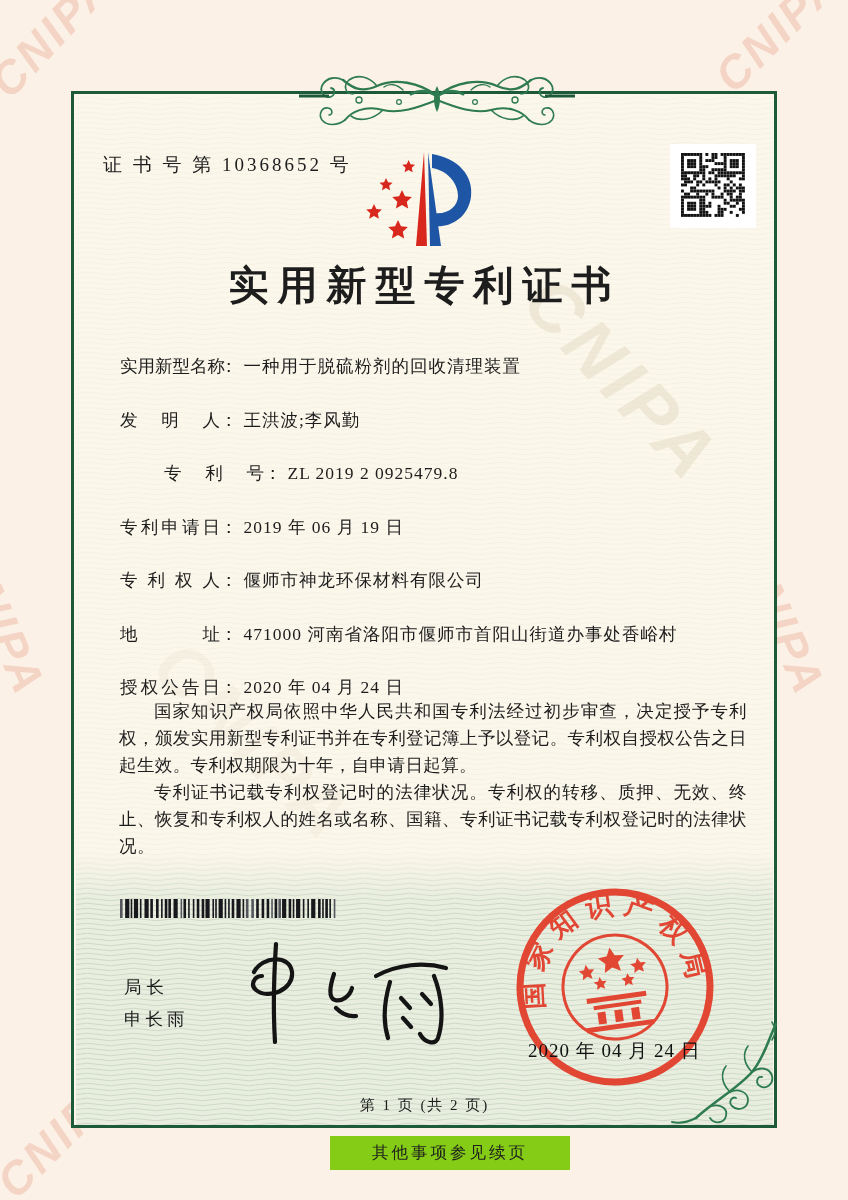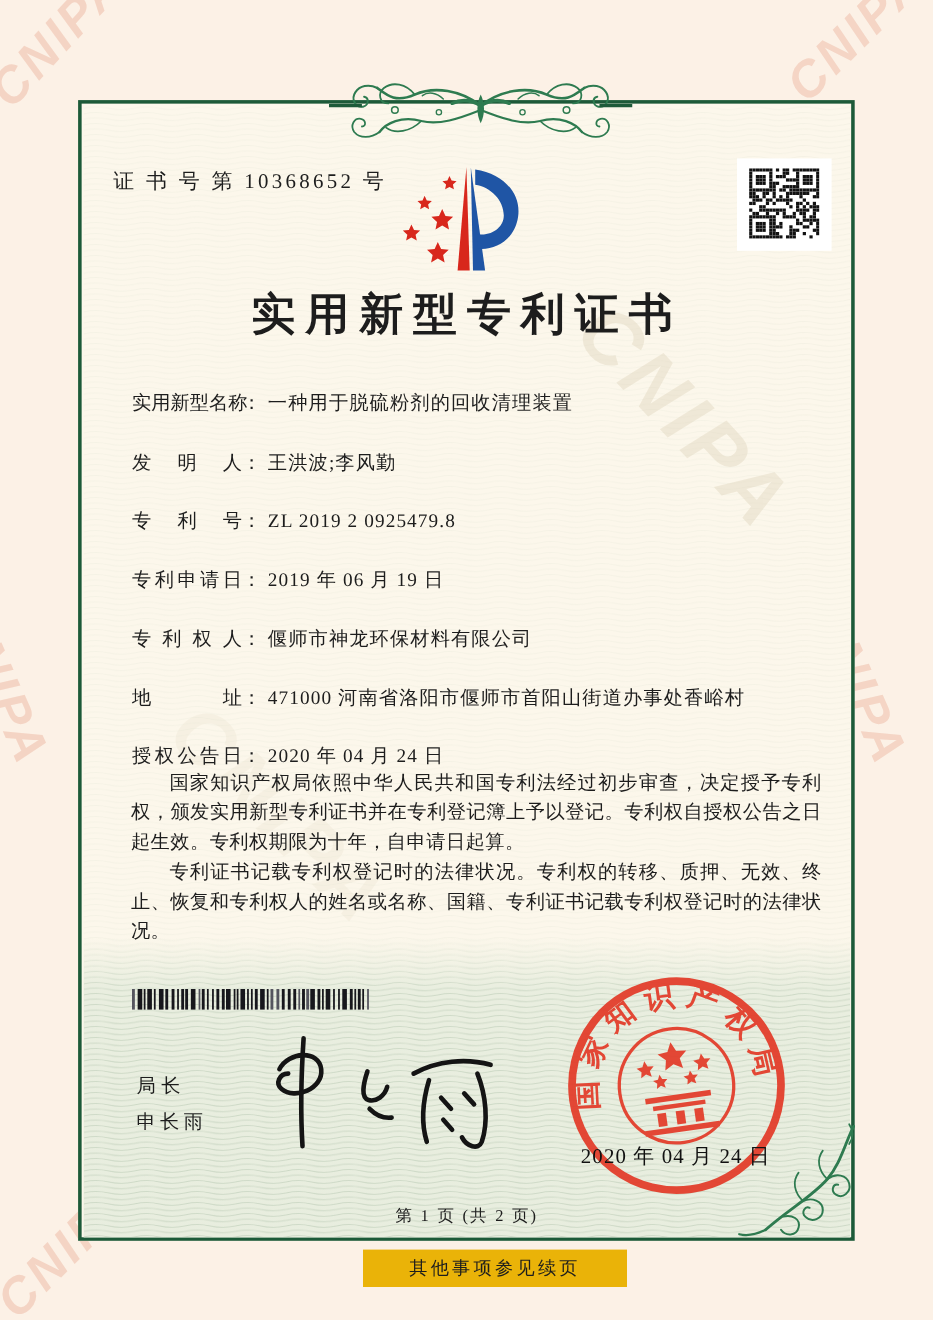--- a/index.html
+++ b/index.html
@@ -24,21 +24,21 @@
   .fcolon{display:inline-block;}
   .fvalue{display:inline-block;margin-left:6px;letter-spacing:1px;text-align:center;}
   .fpair2{position:absolute;left:433px;top:0;}
   #paras{position:absolute;left:119px;top:698px;width:628px;font-size:17.5px;line-height:27px;
          text-align:justify;letter-spacing:.4px;}
   #paras p{margin:0;text-indent:2em;}
   #director-title{position:absolute;left:124px;top:975px;font-size:17.5px;letter-spacing:5px;}
   #director-name{position:absolute;left:124px;top:1007px;font-size:17.5px;letter-spacing:4px;}
   #seal-date{position:absolute;left:528px;top:1038px;font-size:19px;letter-spacing:1px;color:#111;z-index:6;}
   #page-no{position:absolute;left:72px;top:1096px;width:705px;text-align:center;font-size:15px;letter-spacing:2px;}
-  #cont-note{position:absolute;left:330px;top:1136px;width:240px;height:34px;background:#eab308;
+  #cont-note{position:absolute;left:330px;top:1136px;width:240px;height:34px;background:#84cc16;
              text-align:center;line-height:34px;font-size:16.5px;letter-spacing:3px;}
   .guil{pointer-events:none;}
 </style>
 </head>
 <body>
 
 <div id="stage">
 
   <div class="wm" style="left:-26px;top:6px;transform:rotate(-47deg);">CNIPA</div>
   <div class="wm" style="left:700px;top:2px;transform:rotate(-45deg);">CNIPA</div>
@@ -375,21 +375,21 @@
     </svg>
 
   <div id="title">实用新型专利证书</div>
 
   <div class="frow" style="top:354px;">
     <span class="flabel">实用新型名称</span><span class="fcolon">：</span><span class="fvalue">一种用于脱硫粉剂的回收清理装置</span>
   </div>
   <div class="frow" style="top:408px;">
     <span class="flabel">发明人</span><span class="fcolon">：</span><span class="fvalue">王洪波;李风勤</span>
   </div>
-  <div class="frow" style="top:461px;">
+  <div class="frow" style="top:461px;margin-left:44px;">
     <span class="flabel">专利号</span><span class="fcolon">：</span><span class="fvalue">ZL 2019 2 0925479.8</span>
   </div>
   <div class="frow" style="top:515px;">
     <span class="flabel">专利申请日</span><span class="fcolon">：</span><span class="fvalue">2019 年 06 月 19 日</span>
   </div>
   <div class="frow" style="top:568px;">
     <span class="flabel">专利权人</span><span class="fcolon">：</span><span class="fvalue">偃师市神龙环保材料有限公司</span>
   </div>
   <div class="frow" style="top:622px;">
     <span class="flabel">地址</span><span class="fcolon">：</span><span class="fvalue">471000 河南省洛阳市偃师市首阳山街道办事处香峪村</span>

